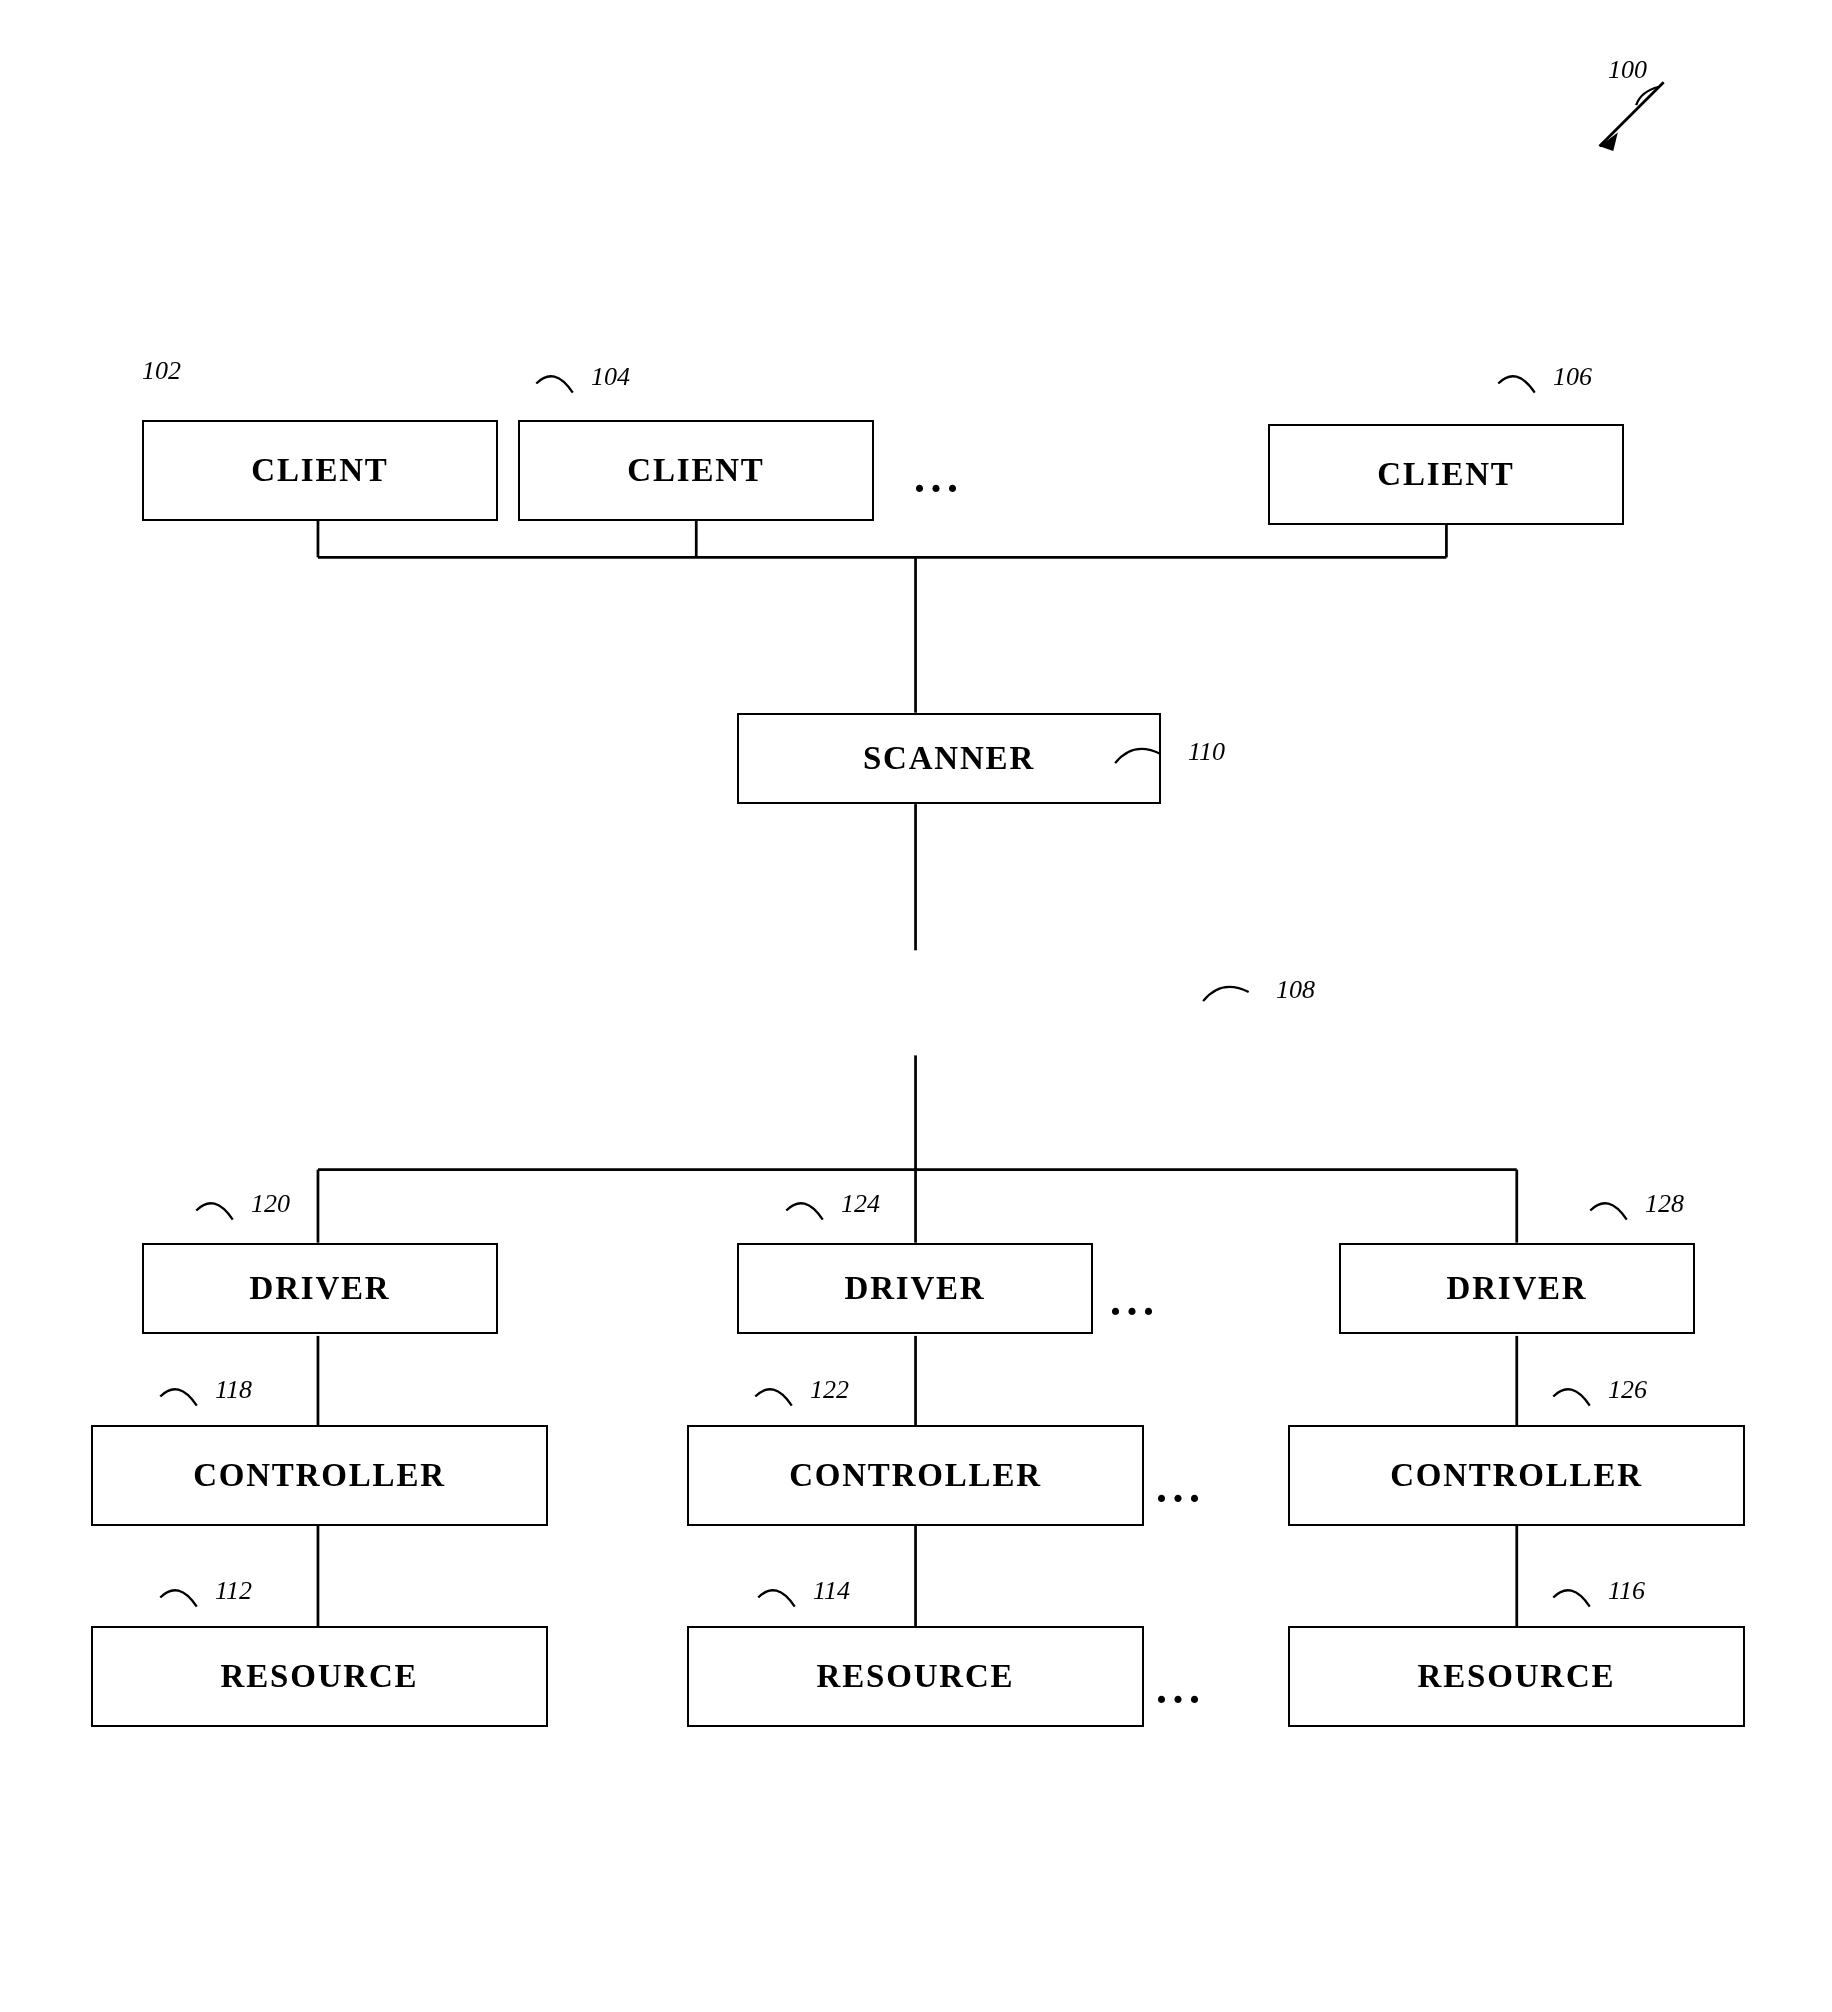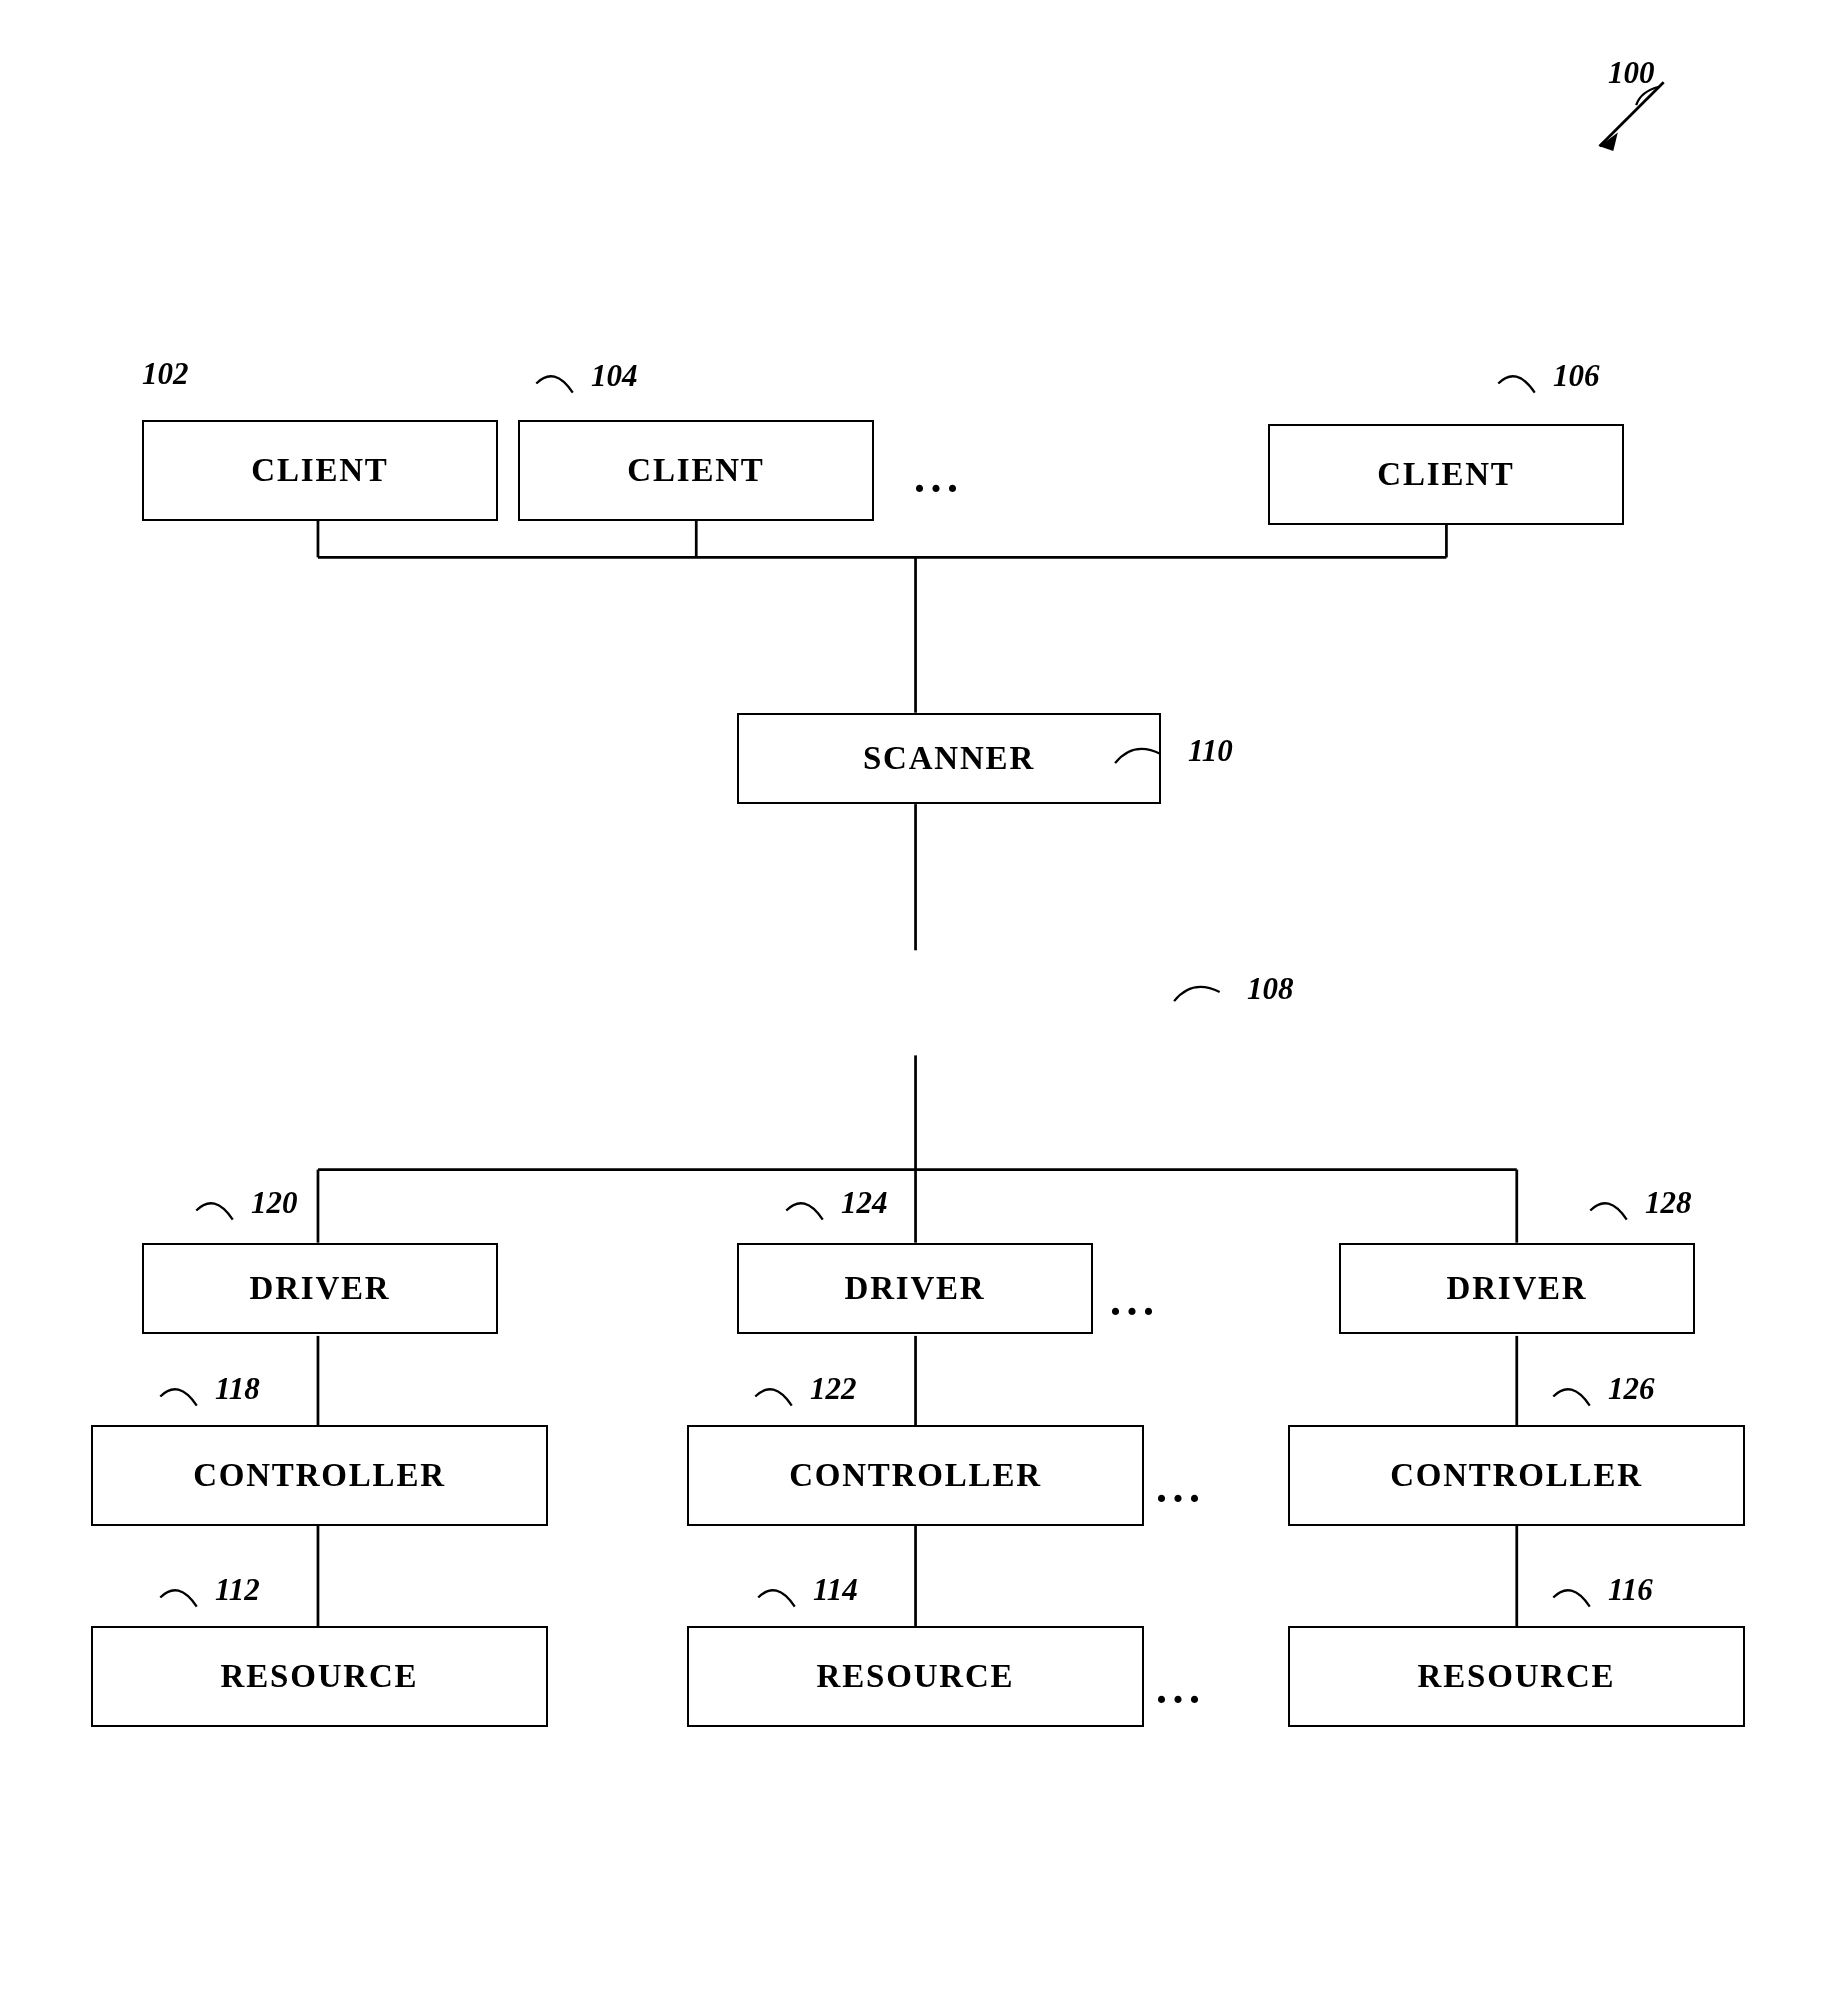--- a/index.html
+++ b/index.html
@@ -27,22 +27,22 @@
       align-items: center;
       justify-content: center;
       font-size: 33px;
       font-weight: bold;
       letter-spacing: 1.8px;
     }
 
     .label-ref {
       position: absolute;
       font-style: italic;
-      font-size: 31px;
-      font-weight: bold;
+      font-size: 26px;
+      font-weight: normal;
     }
 
     .dots {
       position: absolute;
       font-size: 44px;
       font-weight: bold;
       letter-spacing: 5.5px;
     }
 
     
@@ -134,21 +134,21 @@
     <span>SCANNER</span>
   </div>
 
   <div class="label-ref" style="top: 731px; left: 1106px;">
     <svg width="82" height="46" style="display:inline-block; vertical-align:middle;" viewBox="0 0 90 50">
       <path d="M 10 35 Q 30 10 60 25" stroke="#000" stroke-width="2.5" fill="none"></path>
     </svg><span>110</span>
   </div>
 
 
-  <div class="label-ref" style="top: 969px; left: 1165px;">
+  <div class="label-ref" style="top: 969px; left: 1194px;">
     <svg width="82" height="46" style="display:inline-block; vertical-align:middle;" viewBox="0 0 90 50">
       <path d="M 10 35 Q 30 10 60 25" stroke="#000" stroke-width="2.5" fill="none"></path>
     </svg><span>108</span>
   </div>
 
   <div class="box" style="left: 142px; top: 1243px; width: 356px; height: 91px;">
     <span>DRIVER</span>
   </div>
 
   <div class="label-ref" style="top: 1183px; left: 178px;">

